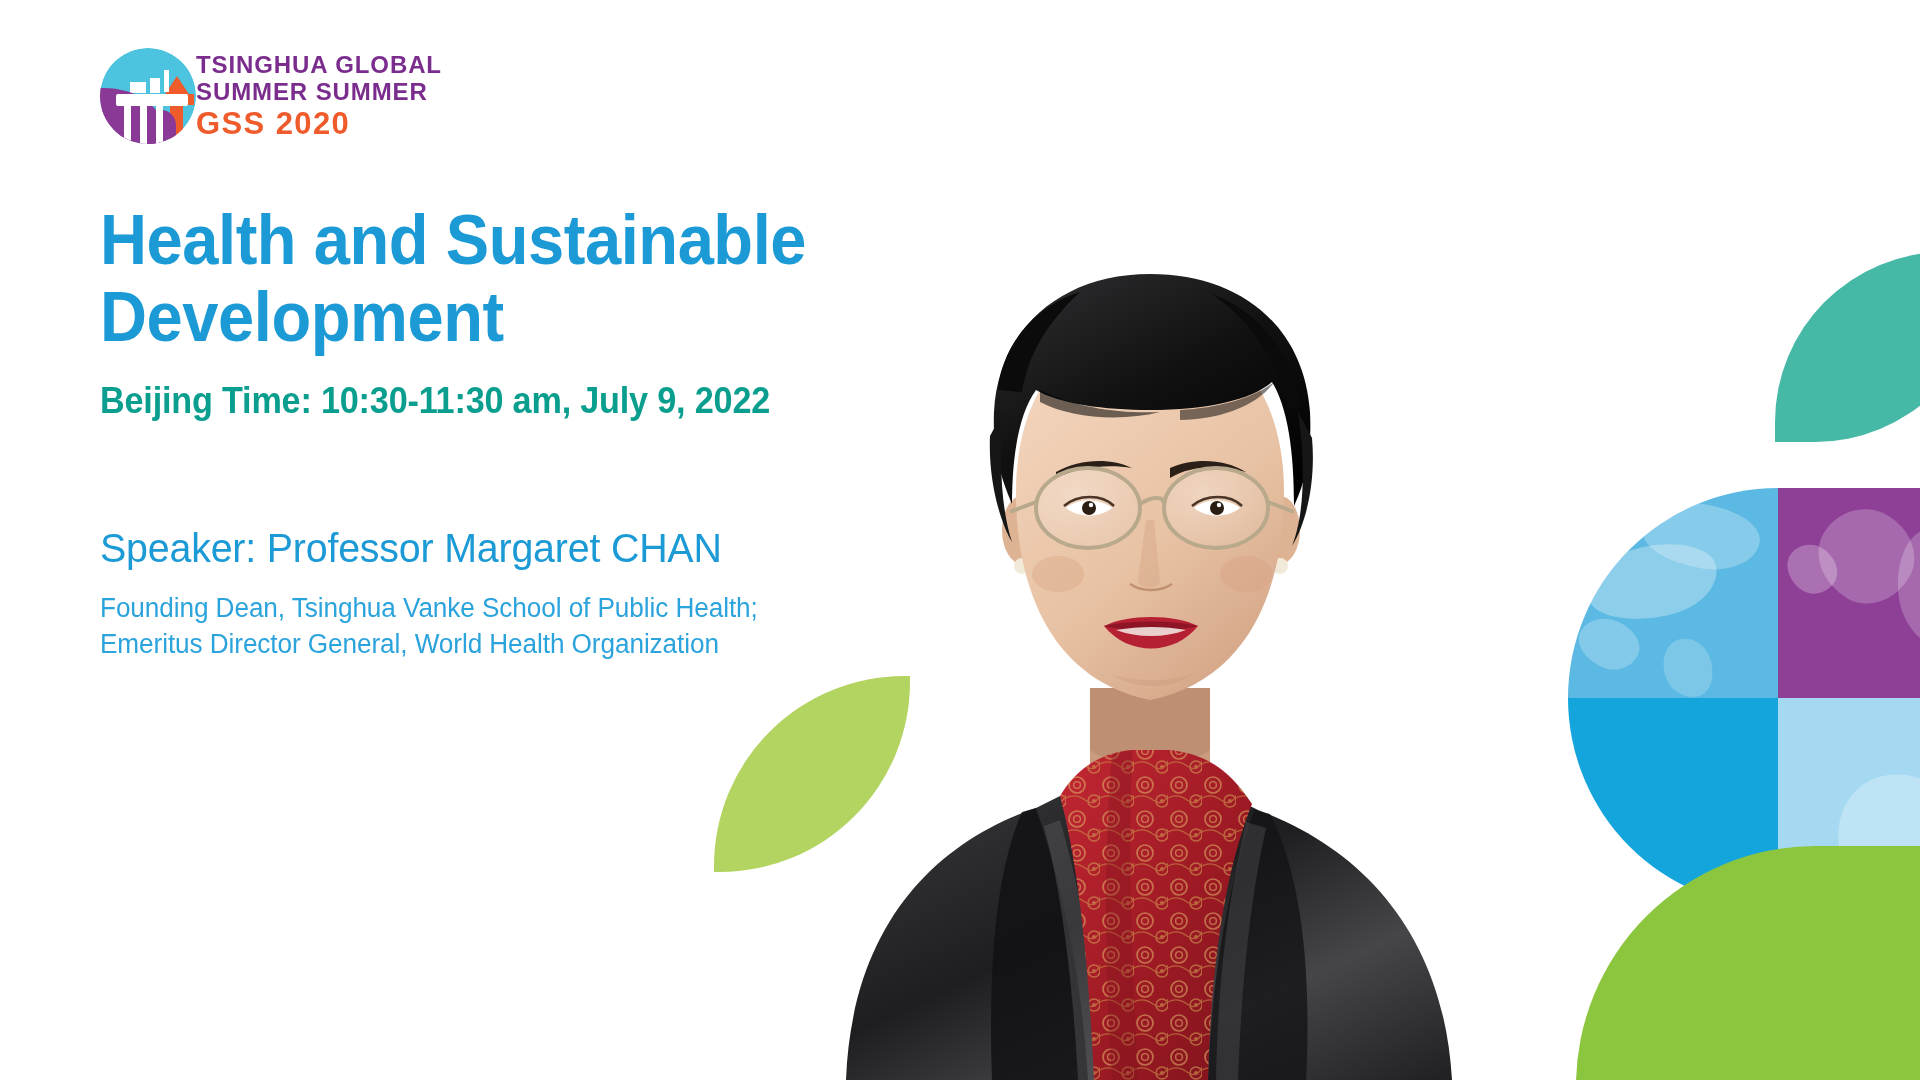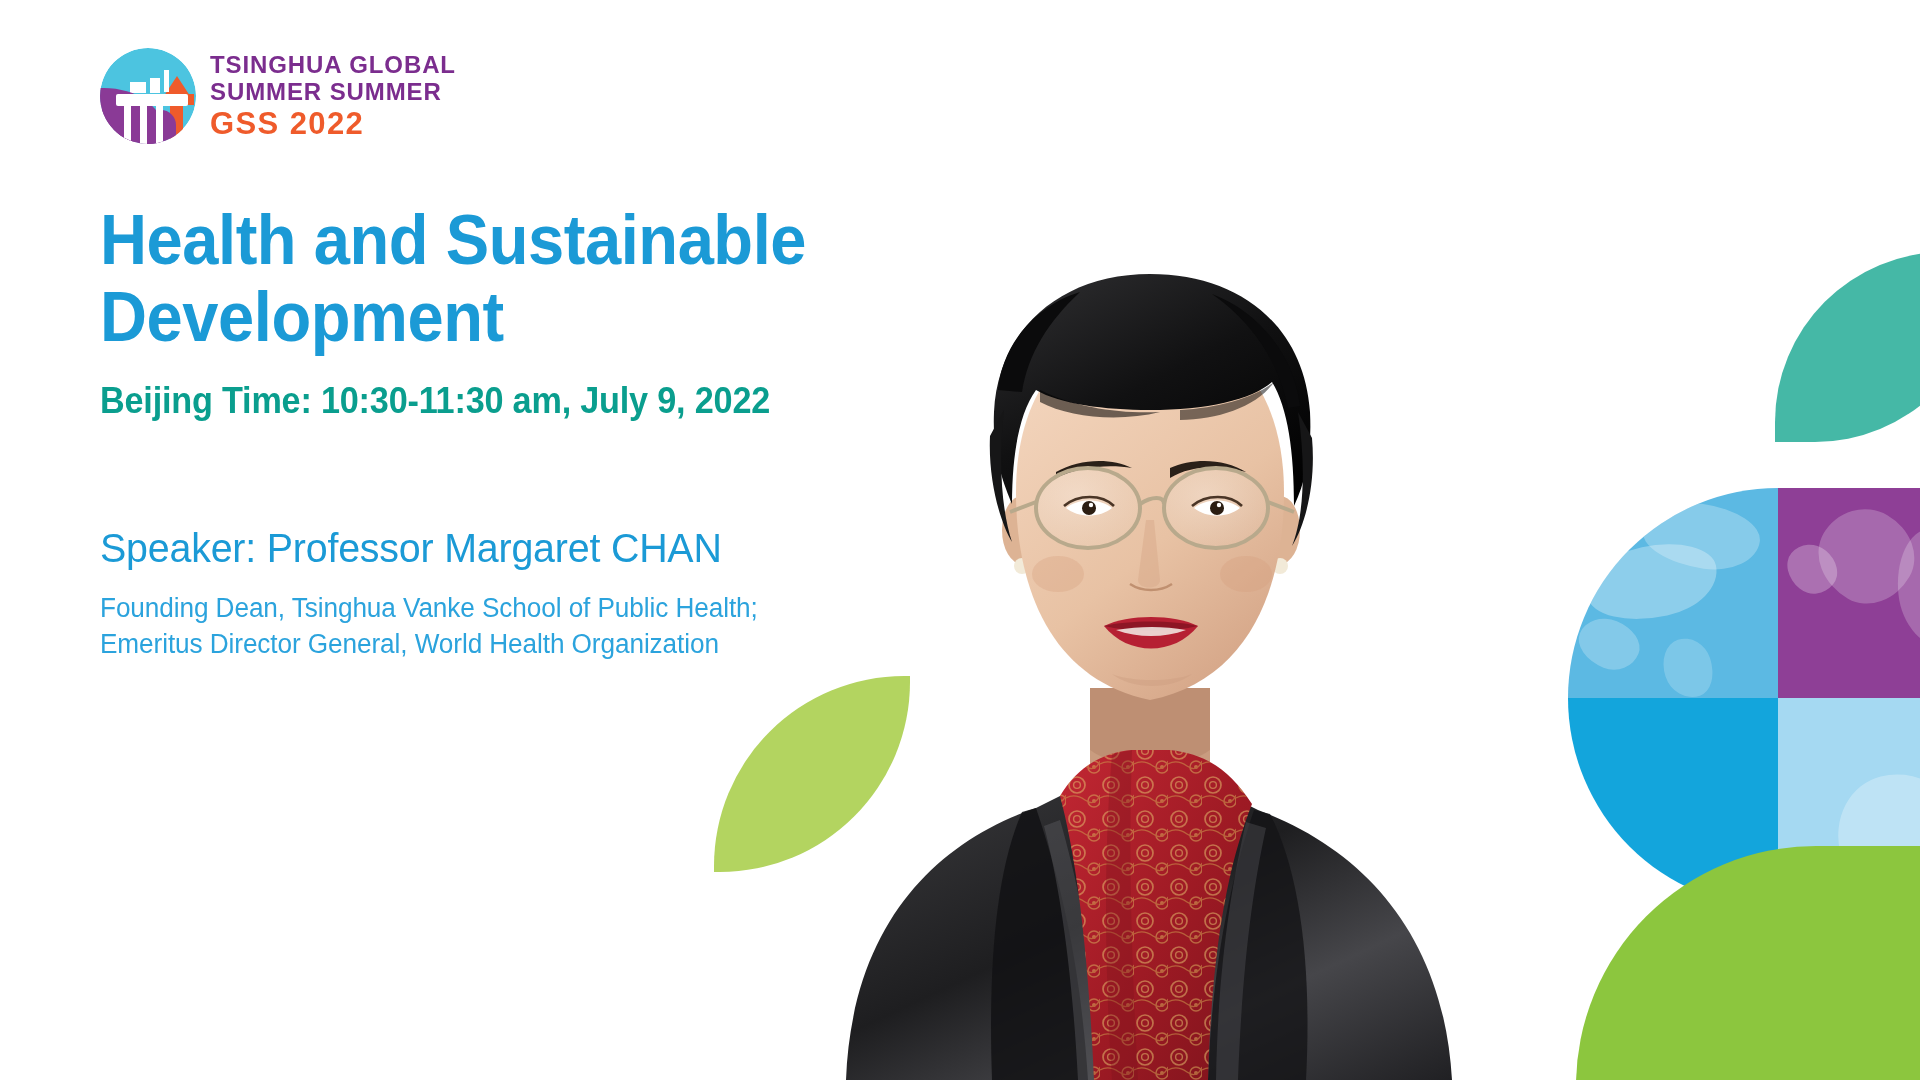--- a/index.html
+++ b/index.html
@@ -83,21 +83,21 @@
     position:absolute;
     left:1592px;top:960px;
     width:150px;height:110px;
     background:#d4e157;
     border-top-left-radius:150px;
   }
 
   
   .logo-block{
     position:absolute;left:100px;top:48px;
-    display:flex;align-items:center;gap:14px;
+    display:flex;align-items:center;
   }
   .logo-mark{
     position:relative;width:96px;height:96px;border-radius:50%;
     overflow:hidden;background:#ffffff;flex:0 0 auto;
   }
   .lm-sky{position:absolute;inset:0;border-radius:50%;background:#4cc4e0;}
   .lm-purple{
     position:absolute;left:0;top:40px;width:64px;height:58px;
     background:#8a3a96;
     border-top-right-radius:60px 44px;
@@ -359,21 +359,21 @@
       <span class="lm-deck"></span>
       <span class="lm-gate"></span>
       <span class="lm-gate2"></span>
       <span class="lm-col lm-c1"></span>
       <span class="lm-col lm-c2"></span>
       <span class="lm-col lm-c3"></span>
     </div>
     <div class="logo-words">
       <span class="lw1">TSINGHUA GLOBAL</span>
       <span class="lw2">SUMMER SUMMER</span>
-      <span class="lw3">GSS 2022</span>
+      <span class="lw3">GSS 2020</span>
     </div>
   </div>
 
   <div class="title">Health and Sustainable Development</div>
 
   <div class="subtime">Beijing Time: 10:30-11:30 am, July 9, 2022</div>
 
   <div class="speaker">Speaker: Professor Margaret CHAN</div>
 
   <div class="affil">

